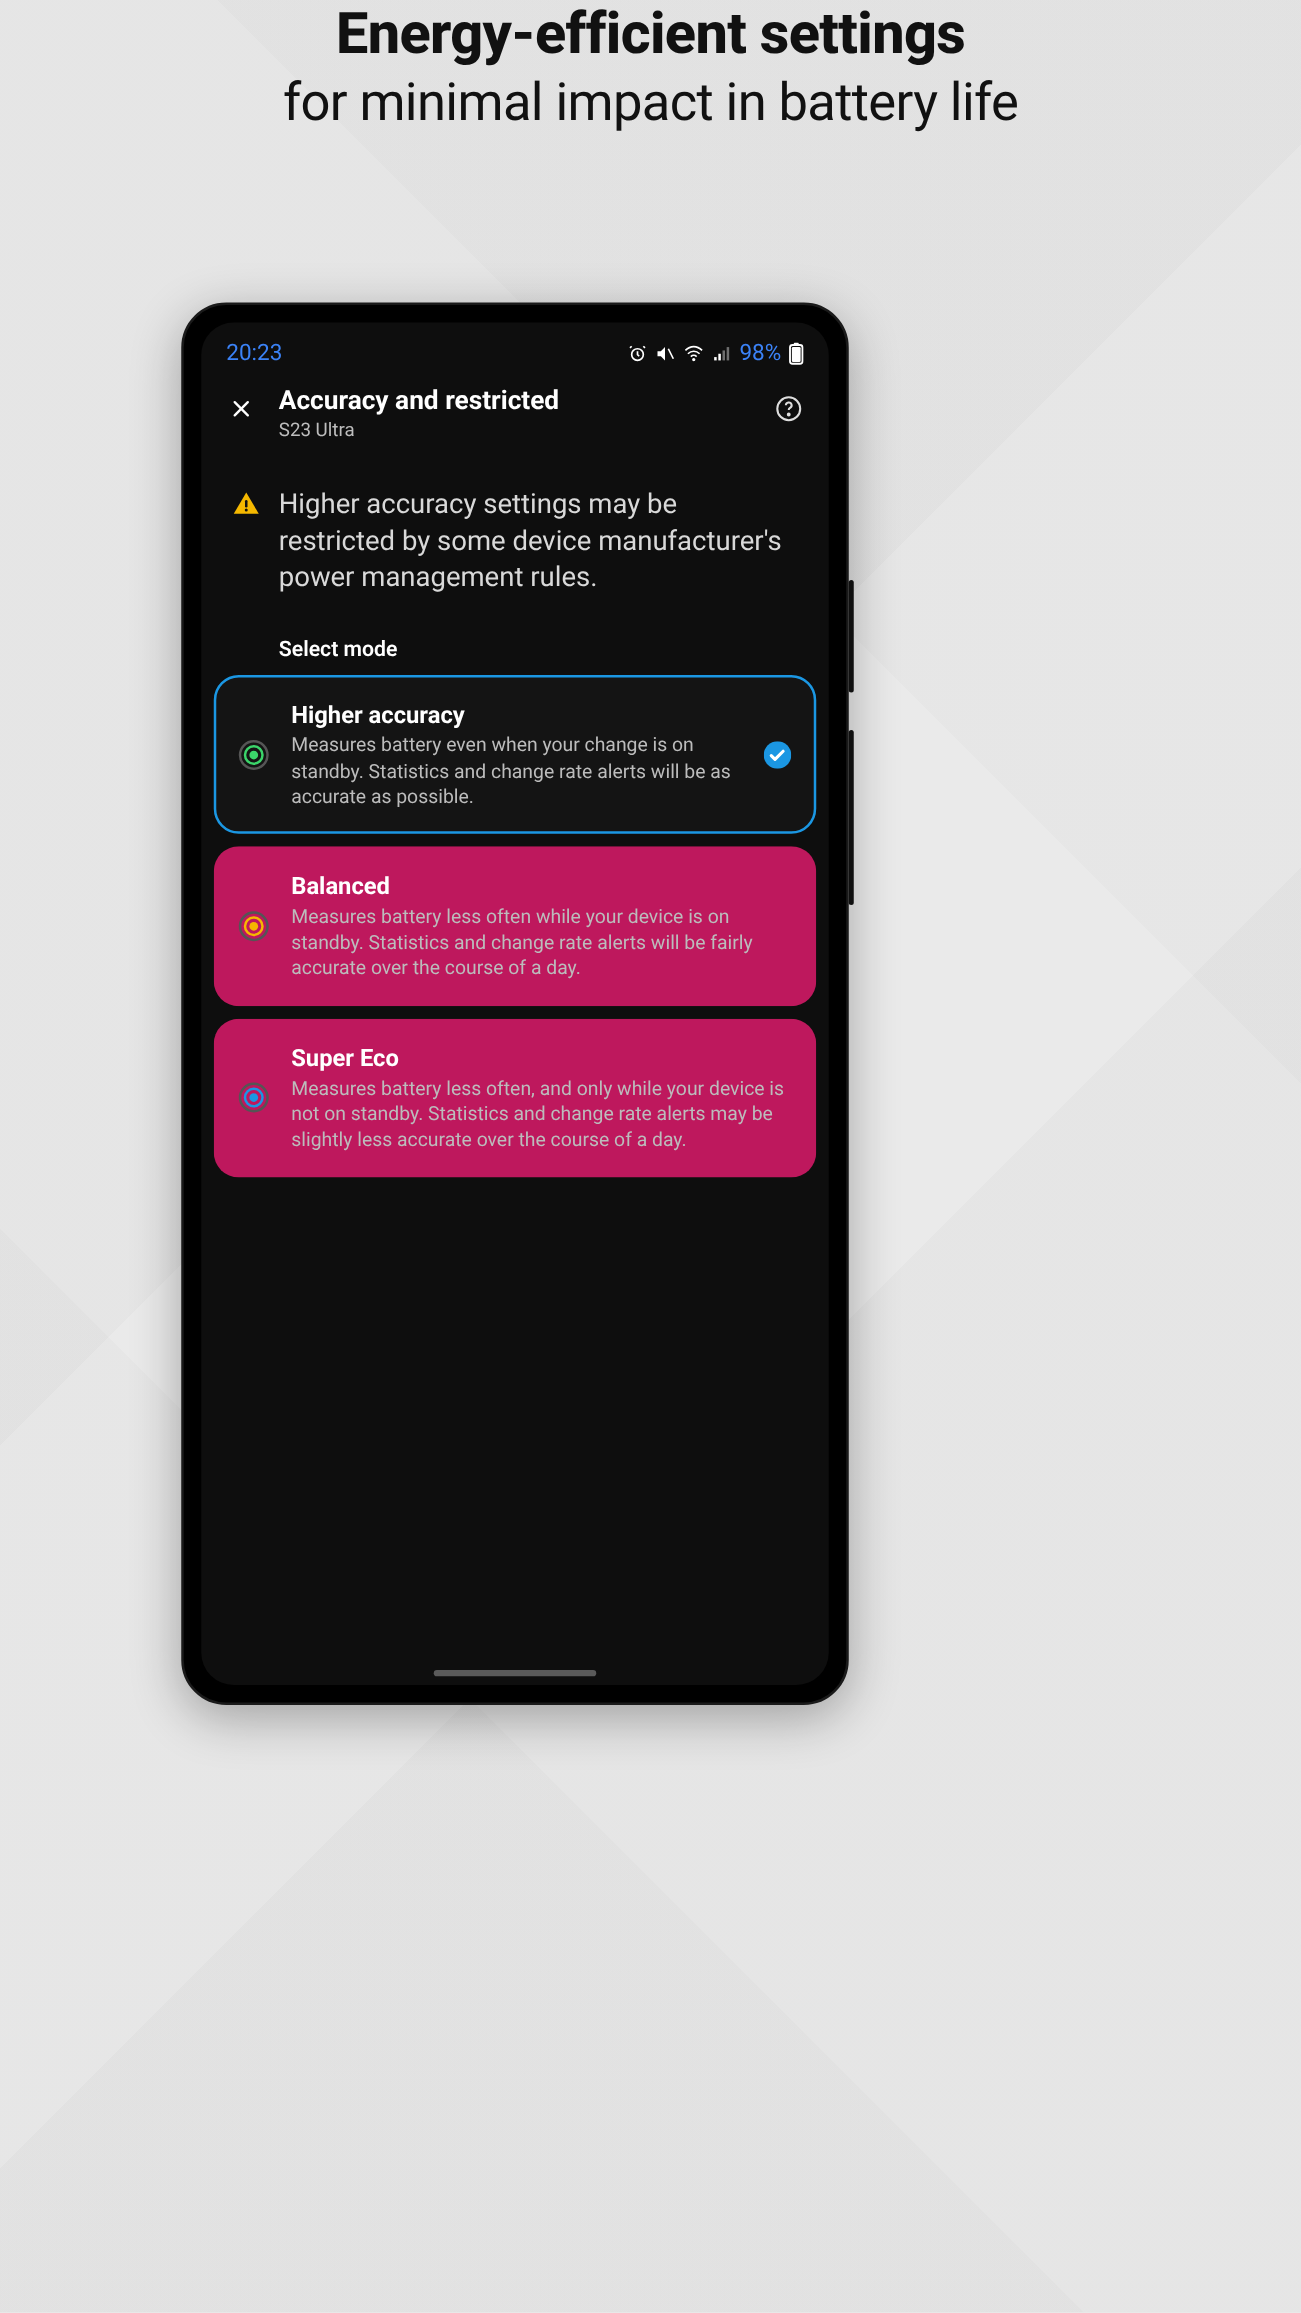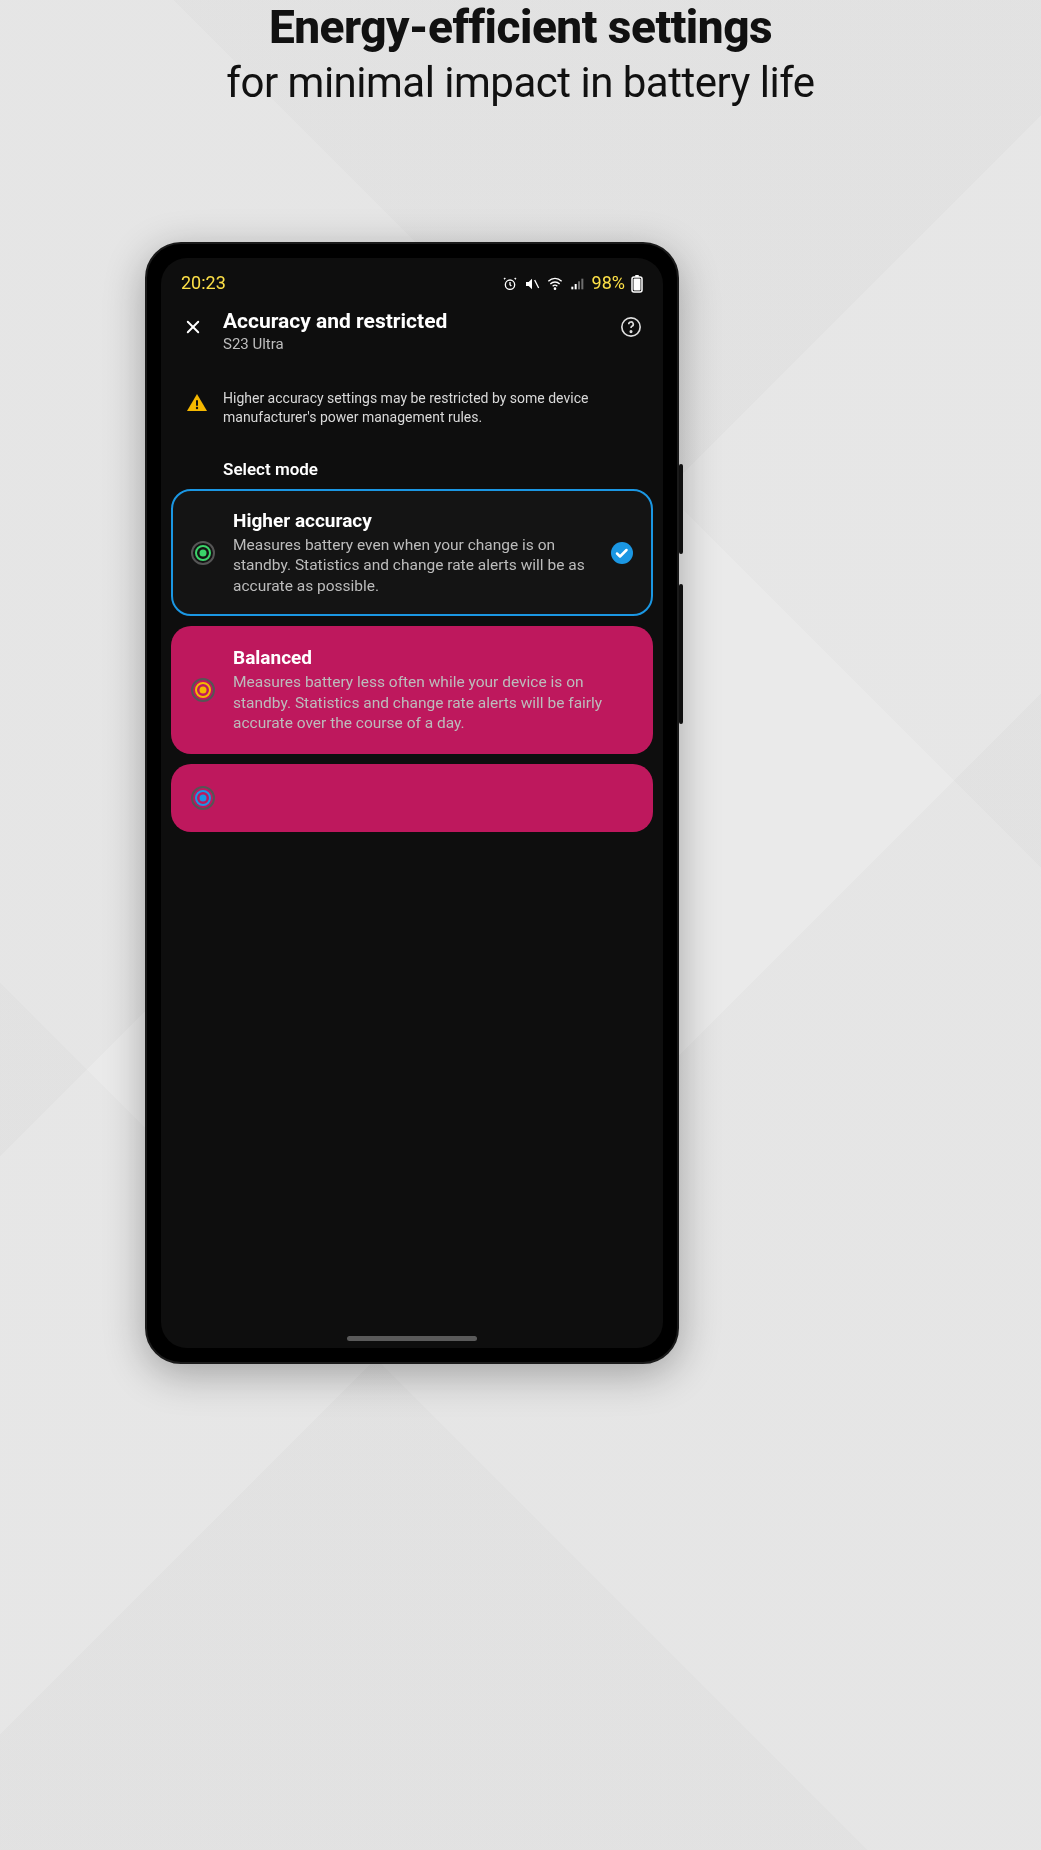--- a/index.html
+++ b/index.html
@@ -78,21 +78,21 @@
     overflow: hidden;
     color: #e6e6e6;
   }
 
   .status-bar {
     display: flex;
     justify-content: space-between;
     align-items: center;
     padding: 14px 20px 4px 20px;
     font-size: 18px;
-    color: #fde047;
+    color: #3b82f6;
   }
   .status-icons {
     display: flex;
     align-items: center;
     gap: 6px;
   }
   .status-icons svg, .status-icons span { vertical-align: middle; }
   .status-pct { font-size: 18px; }
 
   .app-header {
@@ -129,21 +129,21 @@
     display: flex;
     gap: 14px;
     padding: 18px 24px 26px 24px;
     align-items: flex-start;
   }
   .warn-icon {
     flex: 0 0 24px;
     margin-top: 2px;
   }
   .warn-text {
-    font-size: 14px;
+    font-size: 22px;
     line-height: 1.35;
     color: #d9d9d9;
   }
 
   .section-label {
     font-size: 17px;
     font-weight: 600;
     color: #fff;
     padding: 6px 22px 10px 22px;
     margin-left: 40px;
@@ -328,19 +328,23 @@
       </div>
 
       <div class="mode-card">
         <span class="mode-radio">
           <svg width="28" height="28" viewBox="0 0 28 28">
               <circle cx="14" cy="14" r="11" fill="none" stroke="#555" stroke-width="2"></circle>
               <circle cx="14" cy="14" r="7" fill="none" stroke="#1b97e3" stroke-width="2"></circle>
               <circle cx="14" cy="14" r="3.5" fill="#1b97e3"></circle>
             </svg>
         </span>
+        <div class="mode-body">
+          <div class="mode-title">Super Eco</div>
+          <div class="mode-desc">Measures battery less often, and only while your device is not on standby. Statistics and change rate alerts may be slightly less accurate over the course of a day.</div>
+        </div>
       </div>
 
     </div>
 
     <div class="nav-handle"></div>
   </div>
 </div>
 
 </body></html>

